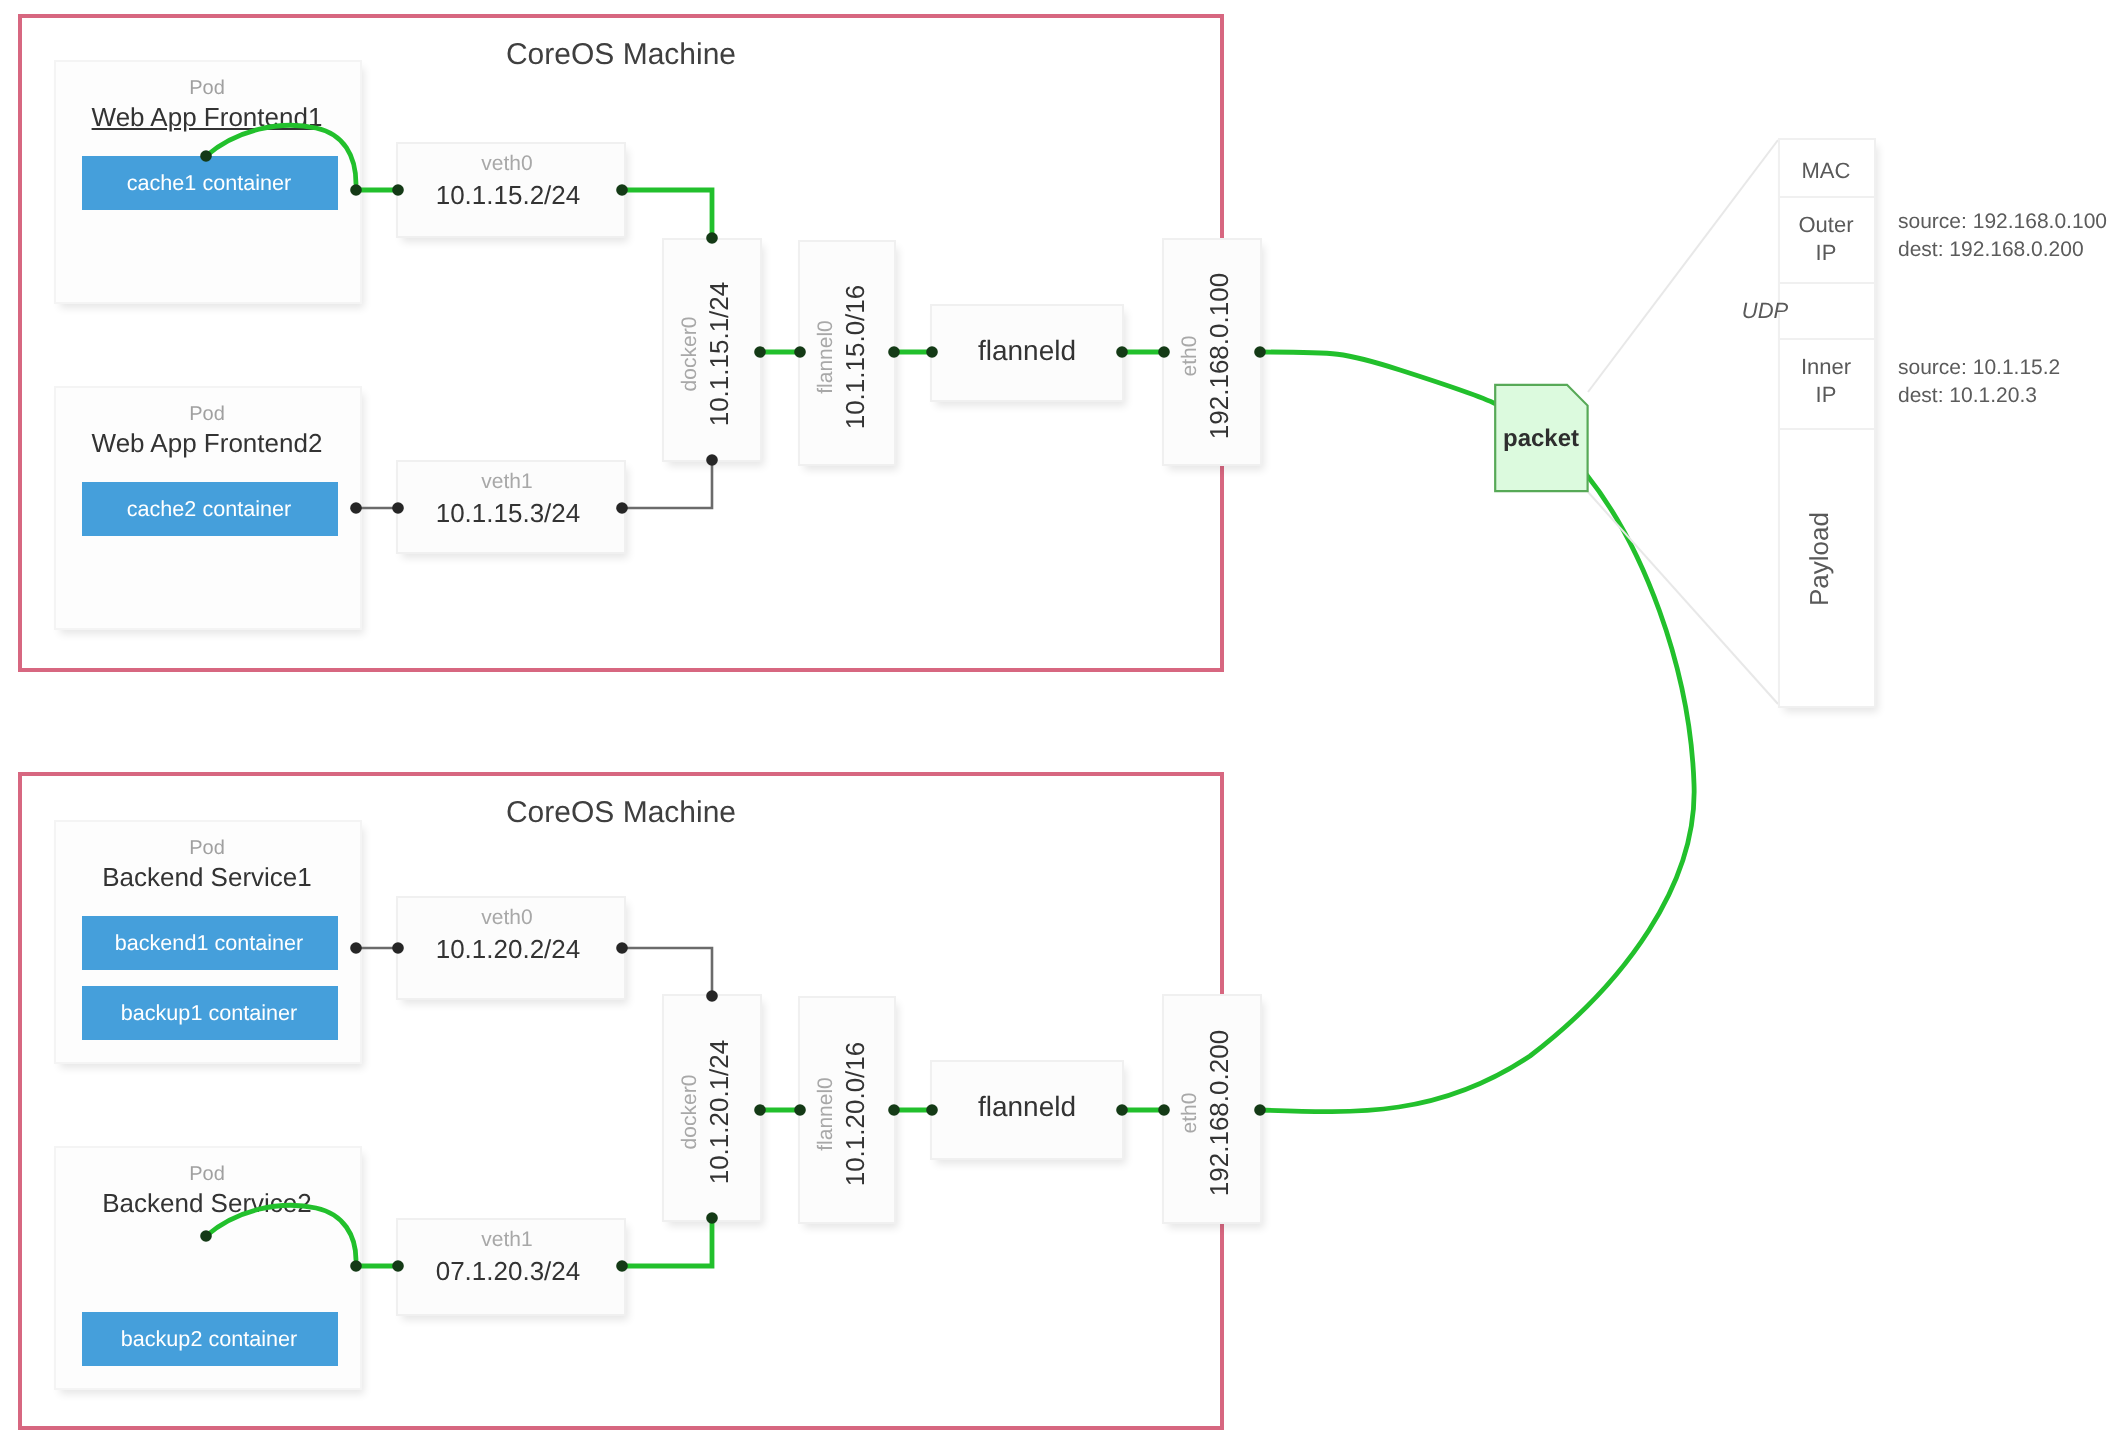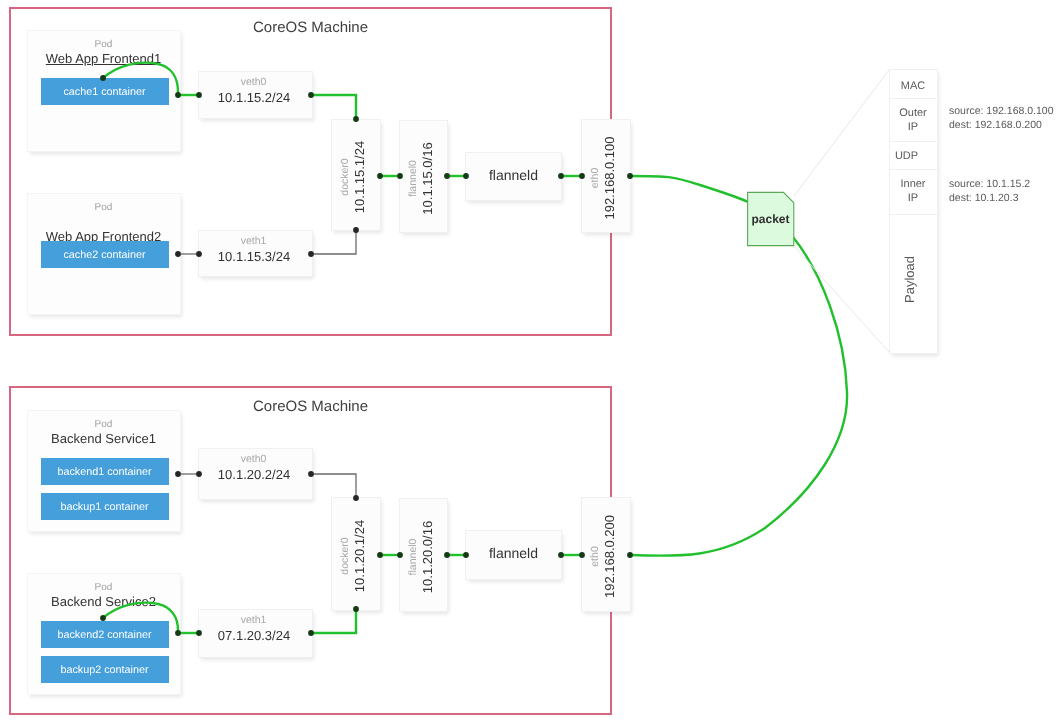--- a/index.html
+++ b/index.html
@@ -40,33 +40,32 @@
 <div class="machine-title" style="left:9.0px;top:18.5px;width:603px;">CoreOS Machine</div>
 <div class="machine" style="left:9.0px;top:386.0px;width:603px;height:329.0px;"></div>
 <div class="machine-title" style="left:9.0px;top:397.5px;width:603px;">CoreOS Machine</div>
 <div class="pod" style="left:27.5px;top:31px;width:152px;height:120px;">
   <div class="pod-label" style="top:8px;">Pod</div>
   <div class="pod-name" style="top:19.5px;text-decoration:underline;">Web App Frontend1</div>
   <div class="ctr" style="left:13.0px;top:47px;width:128px;height:27px;">cache1 container</div>
 </div>
 <div class="pod" style="left:27.5px;top:194px;width:152px;height:120px;">
   <div class="pod-label" style="top:8px;">Pod</div>
-  <div class="pod-name" style="top:19.5px;margin-top:15px;">Web App Frontend2</div>
+  <div class="pod-name" style="top:19.5px;">Web App Frontend2</div>
   <div class="ctr" style="left:13.0px;top:47px;width:128px;height:27px;">cache2 container</div>
 </div>
 <div class="pod" style="left:27.5px;top:411px;width:152px;height:120px;">
   <div class="pod-label" style="top:8px;">Pod</div>
   <div class="pod-name" style="top:19.5px;">Backend Service1</div>
   <div class="ctr" style="left:13.0px;top:47px;width:128px;height:27px;">backend1 container</div>
   <div class="ctr" style="left:13.0px;top:82px;width:128px;height:27px;">backup1 container</div>
 </div>
 <div class="pod" style="left:27.5px;top:574px;width:152px;height:120px;">
   <div class="pod-label" style="top:8px;">Pod</div>
   <div class="pod-name" style="top:19.5px;">Backend Service2</div>
-  <div class="ctr" style="left:13.0px;top:47px;width:128px;height:27px;">backend2 container</div>
   <div class="ctr" style="left:13.0px;top:82px;width:128px;height:27px;">backup2 container</div>
 </div>
 <div class="nodebox" style="left:199px;top:72px;width:113px;height:46px;">
   <div class="nb-label" style="left:0;right:4px;top:4px;">veth0</div>
   <div class="nb-addr" style="left:0;right:3px;top:18px;">10.1.15.2/24</div>
 </div>
 <div class="nodebox" style="left:199px;top:231px;width:113px;height:45px;">
   <div class="nb-label" style="left:0;right:4px;top:4px;">veth1</div>
   <div class="nb-addr" style="left:0;right:3px;top:18px;">10.1.15.3/24</div>
 </div>
@@ -167,21 +166,21 @@
 </svg>
 <div class="packet-label" style="left:747px;top:212px;width:47px;">packet</div>
 <div class="pstack" style="left:889.5px;top:70px;width:47px;height:282.5px;"></div>
 <div class="prow-sep" style="left:889.5px;top:98px;width:47px;"></div>
 <div class="prow-sep" style="left:889.5px;top:141px;width:47px;"></div>
 <div class="prow-sep" style="left:889.5px;top:169px;width:47px;"></div>
 <div class="prow-sep" style="left:889.5px;top:214px;width:47px;"></div>
 <div class="prow" style="left:889.5px;top:80px;width:47px;"><span class="prow-t" style="">MAC</span></div>
 <div class="prow" style="left:889.5px;top:107px;width:47px;"><span class="prow-t" style="">Outer
 IP</span></div>
-<div class="prow" style="left:883px;top:150px;width:47px;"><span class="prow-t" style="">UDP</span></div>
+<div class="prow" style="left:859px;top:150px;width:47px;font-style:italic;"><span class="prow-t" style="">UDP</span></div>
 <div class="prow" style="left:889.5px;top:178px;width:47px;"><span class="prow-t" style="">Inner
 IP</span></div>
 <div class="prow" style="left:889.5px;top:256px;width:47px;"><span class="prow-t" style="writing-mode:vertical-rl;transform:rotate(180deg);font-size:13px;position:relative;left:-3px;">Payload</span></div>
 <div class="annot" style="left:949px;top:104px;">
       <div>source: 192.168.0.100</div>
       <div>dest: 192.168.0.200</div>
     </div>
 <div class="annot" style="left:949px;top:176.5px;">
       <div>source: 10.1.15.2</div>
       <div>dest: 10.1.20.3</div>

